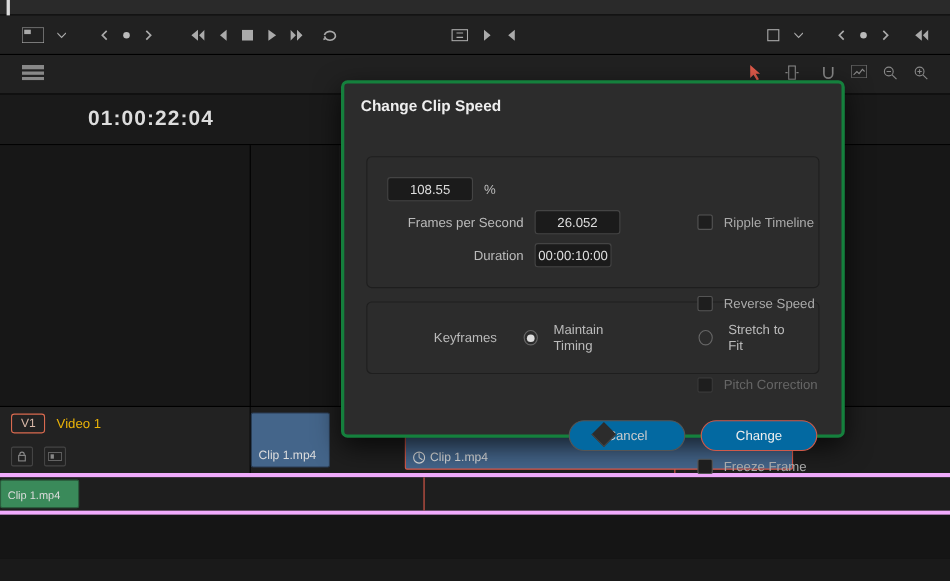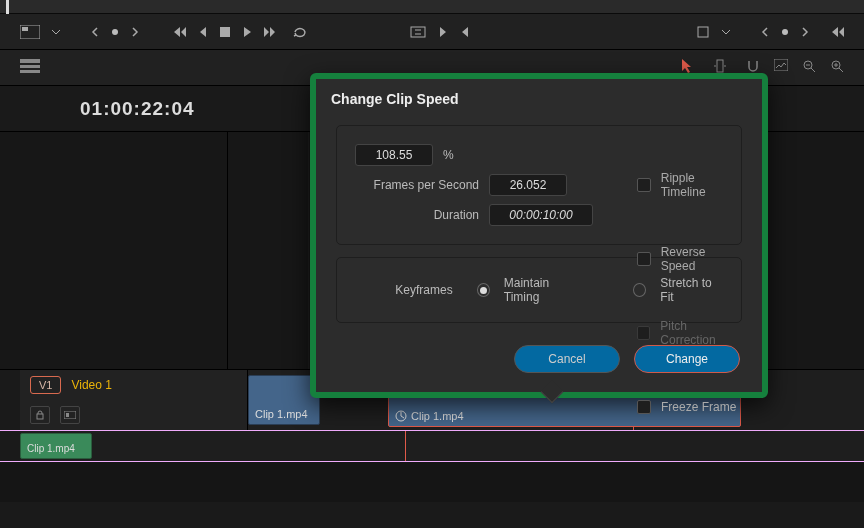--- a/index.html
+++ b/index.html
@@ -32,21 +32,21 @@
   .ruler-area .label { position: absolute; top: 2px; font-size: 10px; color: #777; padding-left: 34px; }
 
   
   .main-area { height: 238px; background: #171717; border-bottom: 1px solid #000; display: flex; }
   .main-left { width: 228px; border-right: 1px solid #000; }
   .main-right { flex: 1; position: relative; }
   .main-right .vline { position: absolute; top: 0; bottom: 0; width: 1px; background: rgba(255,255,255,0.04); }
 
   
   .tracks { background: #1a1a1a; }
-  .track-row { display: flex; align-items: center; border-bottom: 1px solid #f0abfc; padding-left: 20px; }
+  .track-row { display: flex; align-items: center; border-bottom: 4px solid #f0abfc; }
   .track-head { width: 228px; background: #222; border-right: 1px solid #000; display: flex; flex-direction: column; }
   .track-head-row { display: flex; align-items: center; height: 30px; padding: 0 10px; gap: 10px; }
   .track-badge { padding: 2px 8px; border: 1px solid #d96a4f; border-radius: 3px; color: #d8b8a8; font-size: 11px; }
   .track-badge.audio { border-color: #4fa86a; color: #a8d8b8; }
   .track-name { color: #eab308; font-size: 12px; }
   .track-ctrls { display: flex; gap: 6px; align-items: center; }
   .track-ctrl { width: 20px; height: 18px; border: 1px solid #444; border-radius: 2px; display: inline-flex; align-items: center; justify-content: center; color: #888; font-size: 9px; cursor: pointer; }
   .track-num { margin-left: auto; color: #888; font-size: 11px; }
 
   .track-content { flex: 1; position: relative; background: #1e1e1e; }
@@ -57,21 +57,21 @@
   .clip.video.selected { border: 1.5px solid #e05a4a; top: 3px; bottom: 3px; }
   .clip.audio { background: #3a8a5a; border: 1px solid #2a5d3d; top: 2px; bottom: 2px; font-size: 10px; }
   .clip .handle { position: absolute; top: -2px; width: 6px; height: 8px; background: #eee; border-radius: 1px; }
   .clip .handle.l { left: -1px; }
   .clip .handle.r { right: -1px; }
   .clip .speed-icon { width: 12px; height: 12px; margin-right: 4px; }
   .playhead-line { position: absolute; top: 0; bottom: 0; width: 1px; background: #e05a4a; }
   .wave-spacer { height: 40px; background: #151515; }
 
   
-  .dialog { position: absolute; left: 310px; top: 73px; width: 458px; height: 325px; background: #2c2c2c; border: 6px solid #15803d; border-radius: 6px; box-shadow: 0 8px 24px rgba(0,0,0,0.7); display: flex; flex-direction: column; z-index: 50; }
+  .dialog { position: absolute; left: 310px; top: 73px; width: 458px; height: 325px; background: #2c2c2c; border: 3px solid #15803d; border-radius: 6px; box-shadow: 0 8px 24px rgba(0,0,0,0.7); display: flex; flex-direction: column; z-index: 50; gap: 20px; }
   .dialog .arrow { position: absolute; bottom: -8px; left: 228px; width: 16px; height: 16px; background: #2c2c2c; border-right: 1px solid #444; border-bottom: 1px solid #444; transform: rotate(45deg); }
   .dialog-title { padding: 12px 15px; color: #eee; font-size: 14px; font-weight: 600; }
   .dialog-body { padding: 6px 20px; }
   .d-box { border: 1px solid #1e1e1e; border-radius: 5px; padding: 14px 18px; margin-bottom: 12px; }
   .d-row { display: flex; align-items: center; height: 30px; }
   .d-lbl { width: 134px; text-align: right; color: #bbb; font-size: 12px; padding-right: 10px; }
   .d-input { width: 78px; height: 22px; background: #1b1b1b; border: 1px solid #444; border-radius: 3px; color: #ddd; text-align: center; font-size: 12px; }
   .d-unit { color: #bbb; margin-left: 10px; font-size: 12px; }
   .d-checks { position: absolute; left: 300px; top: 0; }
   .d-check-row { display: flex; align-items: center; height: 30px; gap: 10px; margin-top: 44px; }
@@ -329,21 +329,21 @@
       <div class="d-row">
         <input class="d-input" value="108.55" style="">
         <span class="d-unit">%</span>
       </div>
       <div class="d-row">
         <div class="d-lbl">Frames per Second</div>
         <input class="d-input" value="26.052" style="">
       </div>
       <div class="d-row">
         <div class="d-lbl">Duration</div>
-        <input class="d-input" style="width: 104px; font-style: italic;" value="00:00:10:00">
+        <input class="d-input" style="width: 70px;" value="00:00:10:00">
       </div>
 
       <div class="d-checks">
         <div class="d-check-row">
           <span class="d-check"></span>
           <span class="d-check-lbl">Ripple Timeline</span>
         </div>
         <div class="d-check-row">
           <span class="d-check"></span>
           <span class="d-check-lbl">Reverse Speed</span>

